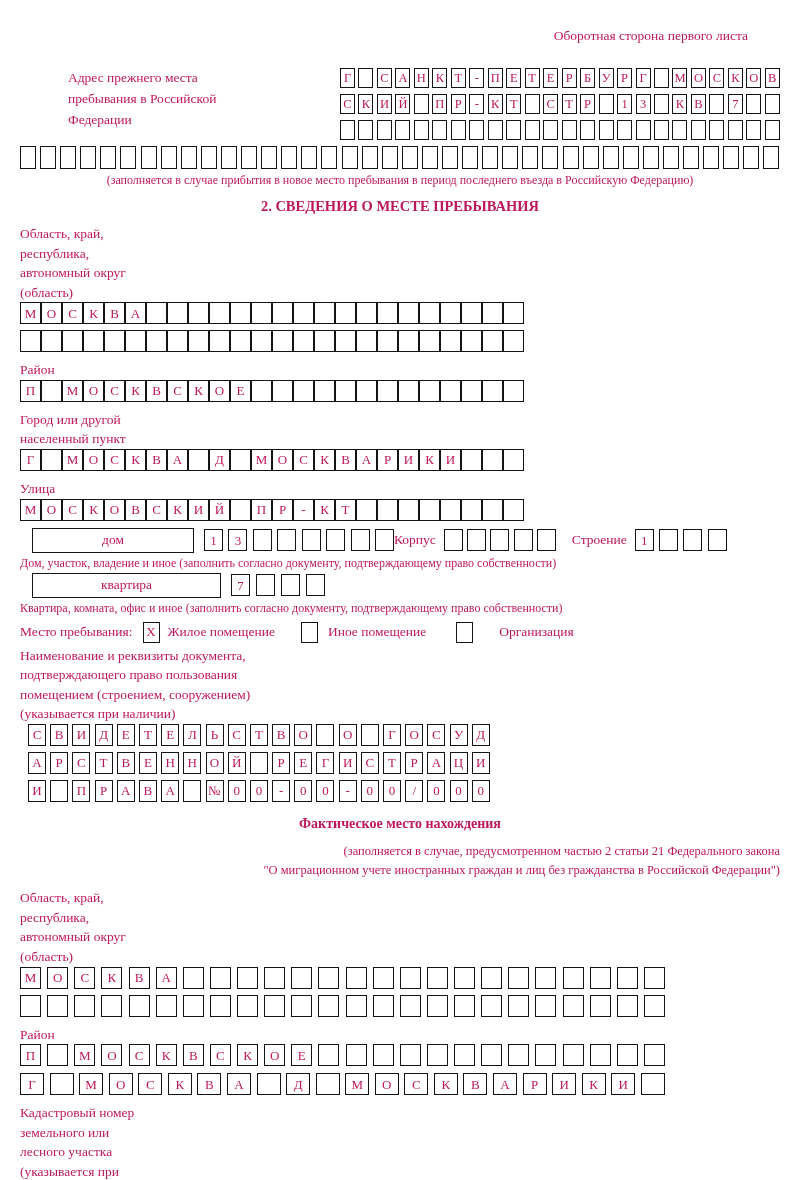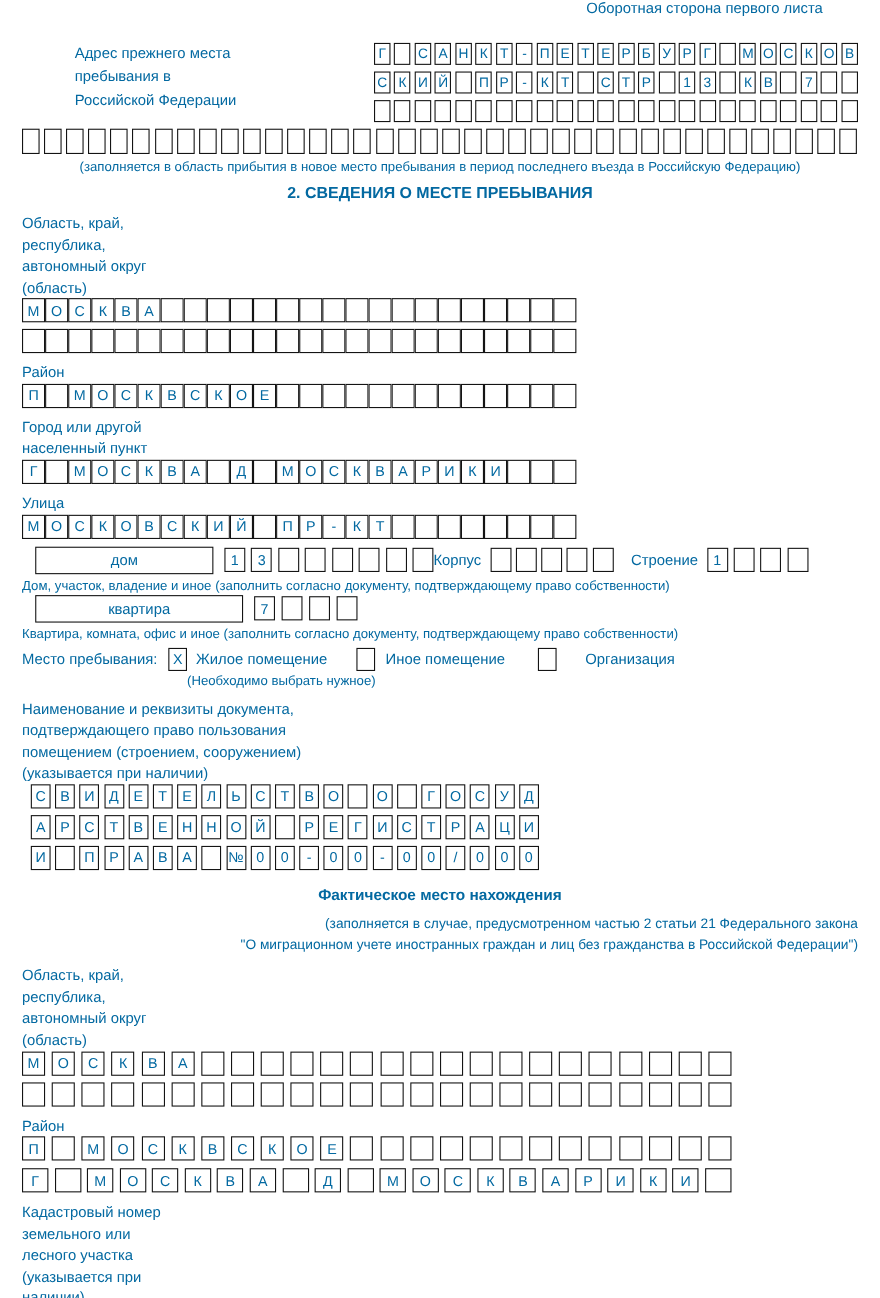--- a/index.html
+++ b/index.html
@@ -1,20 +1,20 @@
 <!DOCTYPE html>
 <html lang="ru"><head>
 <meta charset="utf-8">
 <style>
   html,body{margin:0;padding:0;background:#fff;}
   .page{
     width:800px;height:1180px;box-sizing:border-box;
-    background:#fff;color:#0369a1;
-    font-family:Liberation Sans, sans-serif;
-    padding:0 20px 0 20px;position:relative;overflow:hidden;
+    background:#fff;color:#be185d;
+    font-family:Liberation Serif, serif;
+    padding:28px 20px 0 20px;position:relative;overflow:hidden;
   }
   .hdr-note{text-align:right;font-size:13.5px;padding-right:32px;}
   
   .cells{display:flex;justify-content:space-between;}
   .cell{
     box-sizing:border-box;border:1.6px solid #141414;background:#fff;
     display:flex;align-items:center;justify-content:center;
     font-size:12.5px;line-height:1;
   }
   .sz-sm .cell{width:15px;height:20px;}
@@ -188,21 +188,21 @@
       <span class="cell"></span>
       <span class="cell"></span>
       <span class="cell"></span>
       <span class="cell"></span>
       <span class="cell"></span>
       <span class="cell"></span>
       <span class="cell"></span>
       <span class="cell"></span>
       <span class="cell"></span>
     </div>
-  <div class="caption center">(заполняется в область прибытия в новое место пребывания в период последнего въезда в Российскую Федерацию)</div>
+  <div class="caption center">(заполняется в случае прибытия в новое место пребывания в период последнего въезда в Российскую Федерацию)</div>
 
   <div class="sec-title">2. СВЕДЕНИЯ О МЕСТЕ ПРЕБЫВАНИЯ</div>
 
   <div class="frow">
     <div class="flabel">Область, край, республика, автономный округ (область)</div>
     <div class="fcells vgap">
       <div class="cells sz-md">
           <span class="cell">М</span>
           <span class="cell">О</span>
           <span class="cell">С</span>
@@ -396,21 +396,20 @@
 
   <div class="chk-row">
     <span>Место пребывания:</span>
     <span class="checkbox" style="margin-left:10px;">X</span>
     <span style="margin-left:8px;">Жилое помещение</span>
     <span class="checkbox" style="margin-left:26px;"></span>
     <span style="margin-left:10px;">Иное помещение</span>
     <span class="checkbox" style="margin-left:30px;"></span>
     <span style="margin-left:26px;">Организация</span>
   </div>
-  <div class="chk-note">(Необходимо выбрать нужное)</div>
 
   <div class="frow doc-row">
     <div class="flabel">Наименование и реквизиты документа, подтверждающего право пользования помещением (строением, сооружением) (указывается при наличии)</div>
     <div class="fcells vgap">
       <div class="cells sz-doc">
           <span class="cell">С</span>
           <span class="cell">В</span>
           <span class="cell">И</span>
           <span class="cell">Д</span>
           <span class="cell">Е</span>

